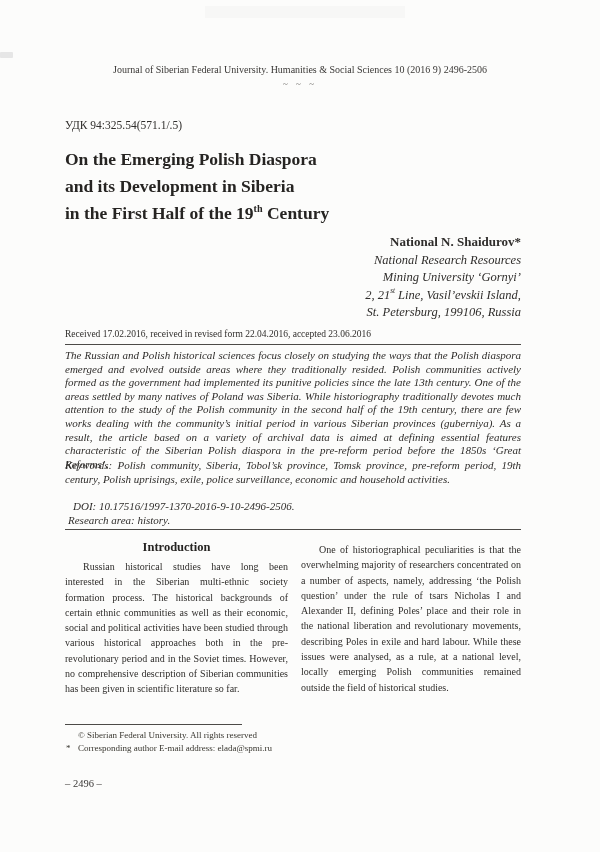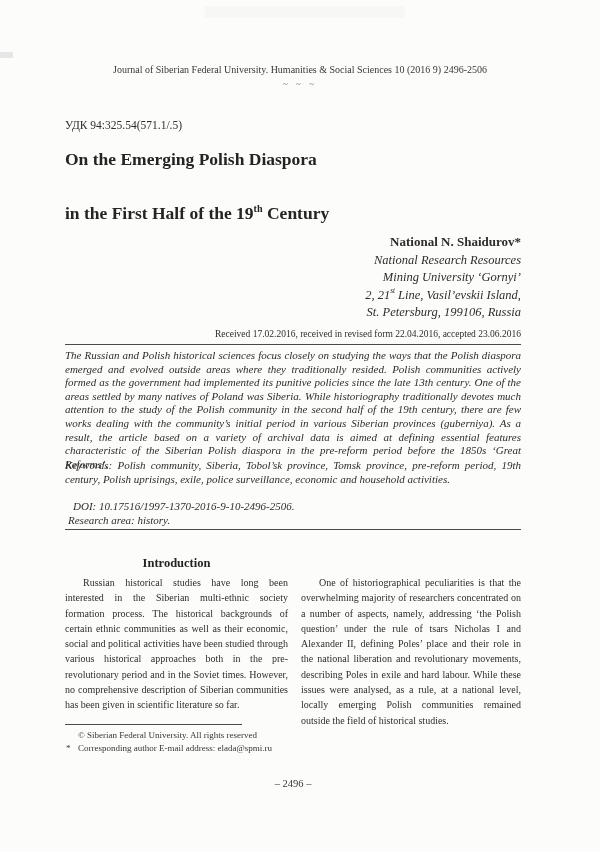--- a/index.html
+++ b/index.html
@@ -47,21 +47,21 @@
   .author-block {
     position: absolute; top: 233px; right: 79px; width: 300px;
     text-align: right; font-size: 12.5px; line-height: 17.5px;
   }
   .author-name {
     font-weight: bold; font-size: 13px; margin-bottom: 1px;
   }
   .affil { font-style: italic; }
   .received {
     position: absolute; top: 329px; left: 65px; width: 456px;
-    text-align: right; font-size: 9.5px;
+    text-align: left; font-size: 9.5px;
   }
   .rule {
     position: absolute; left: 65px; width: 456px; height: 0;
     border-top: 1px solid #4c4a47;
   }
   .rule-top { top: 344px; }
   .rule-bottom { top: 529px; }
   .abstract {
     position: absolute; top: 349px; left: 65px; width: 456px; margin: 0;
     font-style: italic; font-size: 11px; line-height: 13.6px;
@@ -74,22 +74,22 @@
   }
   .doi {
     position: absolute; top: 492px; left: 65px; width: 456px; margin: 8px;
     font-style: italic; font-size: 11px;
   }
   .research-area {
     position: absolute; top: 511px; left: 65px; width: 456px; margin: 3px;
     font-style: italic; font-size: 11px;
   }
   .col { position: absolute; }
-  .col-left { top: 556px; left: 65px; width: 223px; }
-  .col-right { top: 575px; left: 301px; width: 220px; }
+  .col-left { top: 540px; left: 65px; width: 223px; }
+  .col-right { top: 542px; left: 301px; width: 220px; }
   .section-heading {
     margin: 0 0 4px 0; font-size: 12.5px; font-weight: bold;
     text-align: center; line-height: 15px; color: #262422;
   }
   .body-para {
     margin: 0; font-size: 10px; line-height: 15.3px;
     text-align: justify; text-indent: 18px;
   }
   .footnote {
     position: absolute; top: 724px; left: 65px; width: 280px;
@@ -97,37 +97,37 @@
   }
   .footnote-rule {
     width: 177px; height: 0; border-top: 1px solid #4c4a47;
     margin-bottom: 4px;
   }
   .fn-line1 { padding-left: 13px; }
   .fn-line2 { position: relative; padding-left: 13px; }
   .fn-marker { position: absolute; left: 1px; top: 0; }
   .page-number {
     position: absolute; top: 778px; left: 65px; width: 456px;
-    text-align: center; font-size: 10.5px; color: #3a3836;
+    text-align: left; font-size: 10.5px; color: #3a3836;
   }
 </style>
 </head>
 <body>
 
 <div class="page">
 
   <div class="smudge2"></div>
   <div class="smudge1"></div>
 
   <div class="journal-line">Journal of Siberian Federal University. Humanities &amp; Social Sciences 10 (2016 9) 2496-2506</div>
   <div class="ornament">~ ~ ~</div>
 
   <div class="udc">УДК 94:325.54(571.1/.5)</div>
 
-  <h1 class="title"><span>On the Emerging Polish Diaspora</span><br><br><span>in the First Half of the 19</span><sup>th</sup><span> Century</span></h1>
+  <h1 class="title"><span>On the Emerging Polish Diaspora</span><br><span>and its Development in Siberia</span><br><span>in the First Half of the 19</span><sup>th</sup><span> Century</span></h1>
 
   <div class="author-block">
     <div class="author-name">National N. Shaidurov*</div>
     <div class="affil">National Research Resources</div>
     <div class="affil">Mining University ‘Gornyi’</div>
     <div class="affil"><span>2, 21</span><sup>st</sup><span> Line, Vasil’evskii Island,</span></div>
     <div class="affil">St. Petersburg, 199106, Russia</div>
   </div>
 
   <div class="received">Received 17.02.2016, received in revised form 22.04.2016, accepted 23.06.2016</div>

